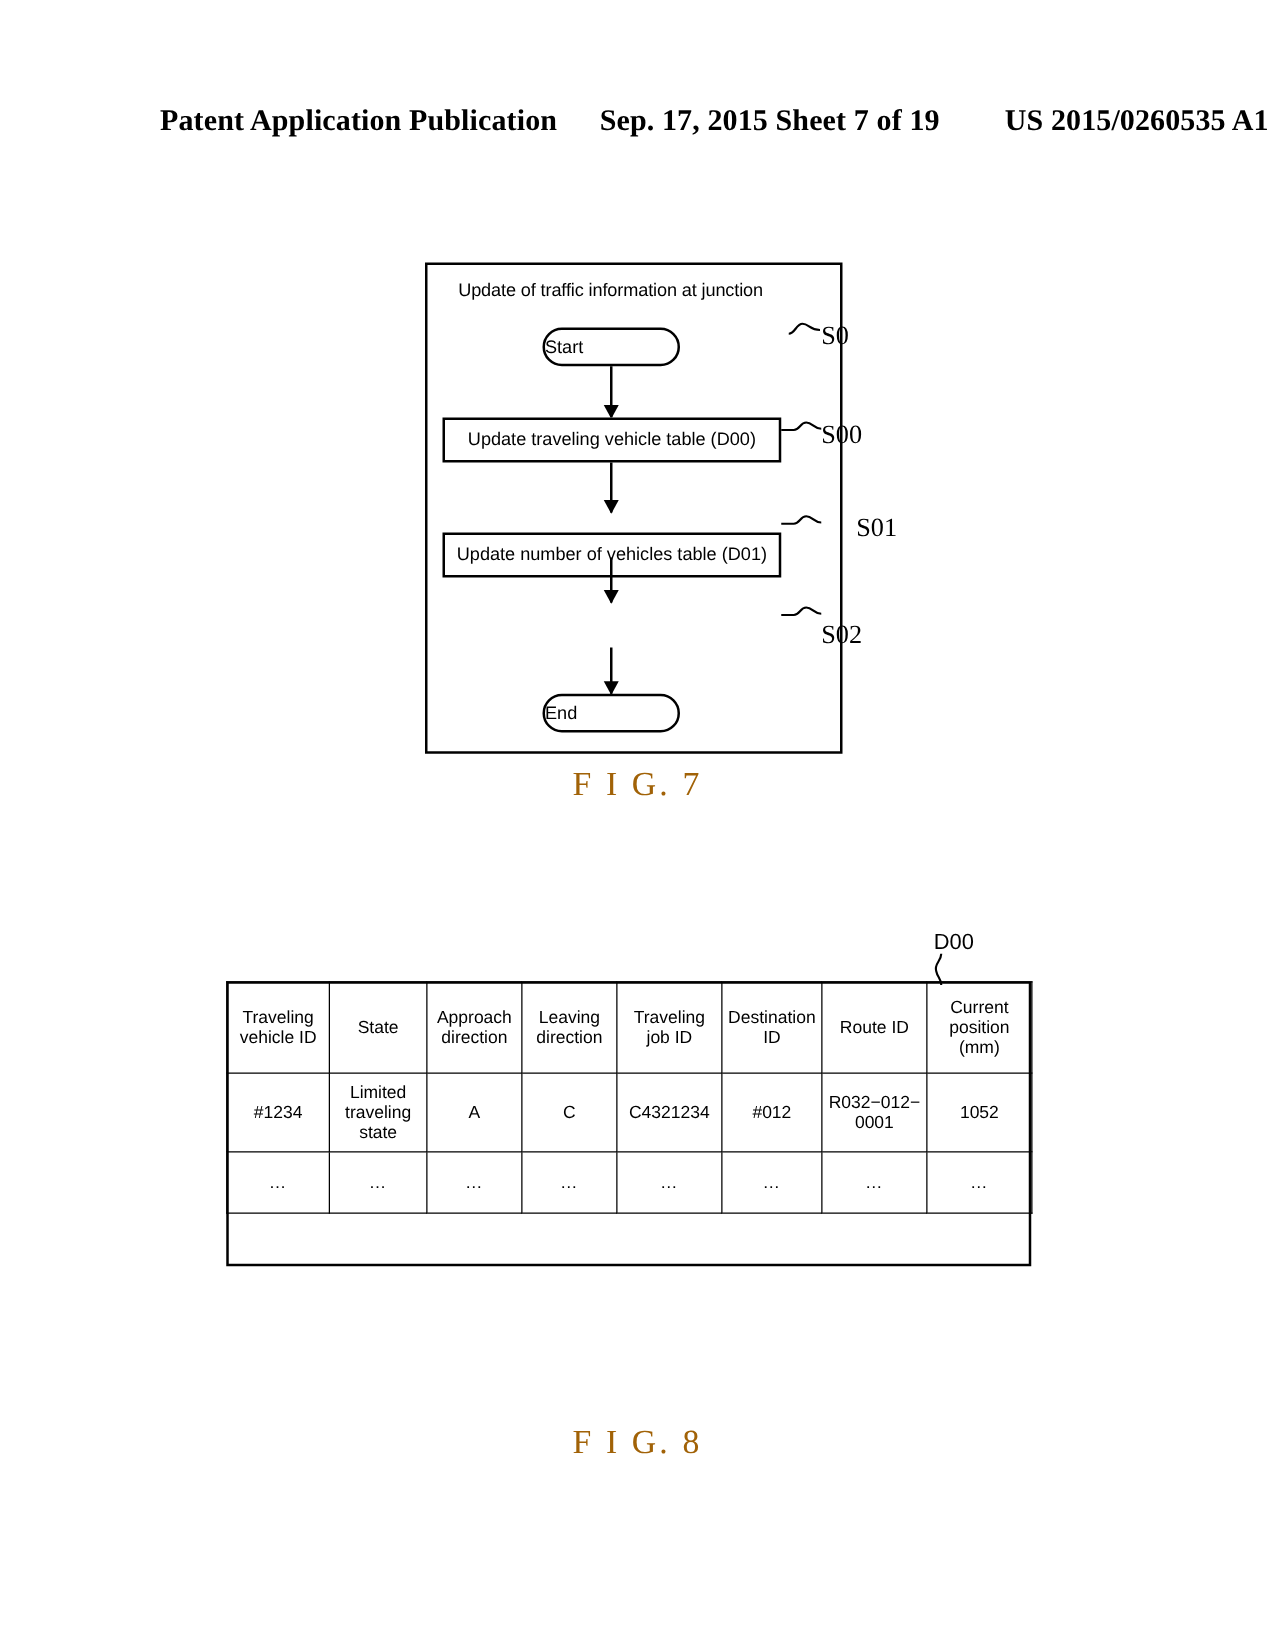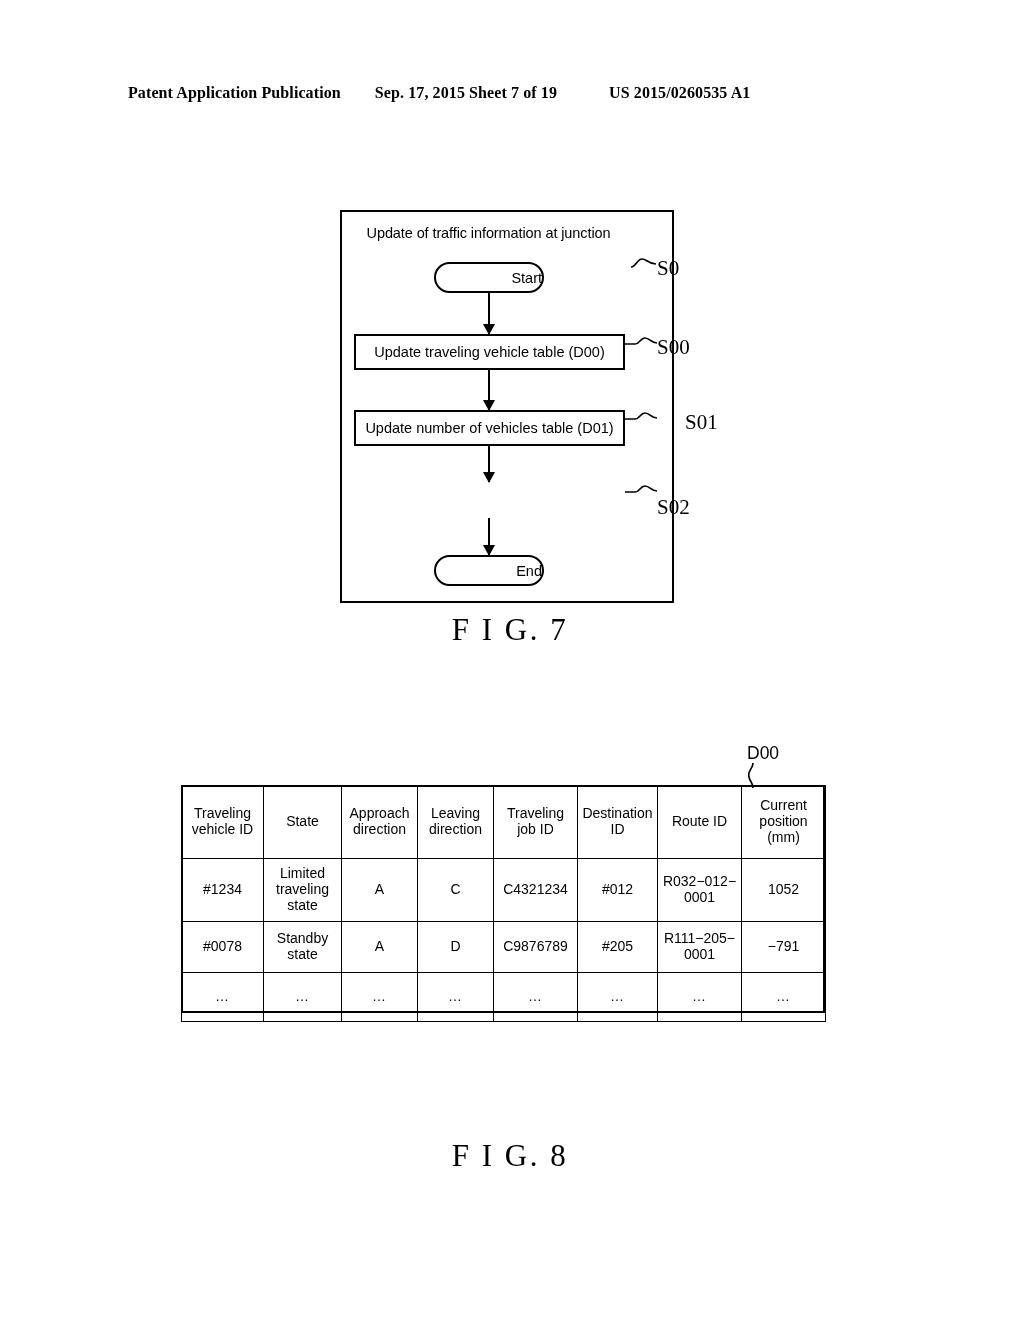--- a/index.html
+++ b/index.html
@@ -18,21 +18,21 @@
 
   
   #page-header {
     position: absolute;
     top: 84px;
     left: 128px;
     width: 768px;
     height: 26px;
     font-family: "Liberation Serif", serif;
     font-weight: bold;
-    font-size: 16px;
+    font-size: 24px;
     letter-spacing: 0.1px;
     white-space: nowrap;
     display: flex;
     align-items: baseline;
   }
   #page-header .hdr-pub   { }
   #page-header .hdr-date  { margin-left: 34px; }
   #page-header .hdr-num   { margin-left: 52px; }
 
   
@@ -61,42 +61,42 @@
     position: absolute;
     left: 92px;
     width: 110px;
     height: 31px;
     border: 2.3px solid #000;
     border-radius: 17px;
     box-sizing: border-box;
     background: #fff;
     display: flex;
     align-items: center;
-    justify-content: flex-end;
+    justify-content: flex-start;
     font-size: 14.5px;
   }
   #term-start { top: 50px; }
   #term-end   { top: 343px; }
 
   .proc {
     position: absolute;
     left: 12px;
     width: 271px;
     height: 36px;
     border: 2.3px solid #000;
     box-sizing: border-box;
     background: #fff;
     display: flex;
     align-items: center;
     justify-content: center;
     font-size: 14.5px;
     white-space: nowrap;
   }
   #proc-s00 { top: 122px; }
-  #proc-s01 { top: 198px; }
+  #proc-s01 { top: 214px; }
   #proc-s02 { top: 270px; }
 
   
   .conn {
     position: absolute;
     left: 146px;
     width: 2px;
     background: #000;
   }
   .conn::after {
@@ -133,23 +133,23 @@
   #leader-s01 { left: 625px; top: 410px; }
   #leader-s02 { left: 625px; top: 483px; }
 
   
   .fig-caption {
     position: absolute;
     width: 1020px;
     left: 0;
     text-align: center;
     font-family: "Liberation Serif", serif;
-    font-size: 31px;
+    font-size: 27px;
     letter-spacing: 2.5px;
-    color: #000000;
+    color: #a16207;
   }
   #fig7-caption { top: 612px; }
   #fig8-caption { top: 1138px; }
 
   
   #fig8-wrap {
     position: absolute;
     left: 181px;
     top: 785px;
     width: 644px;
@@ -338,36 +338,20 @@
         <td>A</td>
         <td>C</td>
         <td>C4321234</td>
         <td>#012</td>
         <td>
           <span>R032−012−</span><br>
           <span>0001</span>
         </td>
         <td>1052</td>
       </tr>
-      <tr class="r-mid">
-        <td>#0078</td>
-        <td>
-          <span>Standby</span><br>
-          <span>state</span>
-        </td>
-        <td>A</td>
-        <td>D</td>
-        <td>C9876789</td>
-        <td>#205</td>
-        <td>
-          <span>R111−205−</span><br>
-          <span>0001</span>
-        </td>
-        <td>−791</td>
-      </tr>
       <tr class="r-dots">
         <td>…</td>
         <td>…</td>
         <td>…</td>
         <td>…</td>
         <td>…</td>
         <td>…</td>
         <td>…</td>
         <td>…</td>
       </tr>

